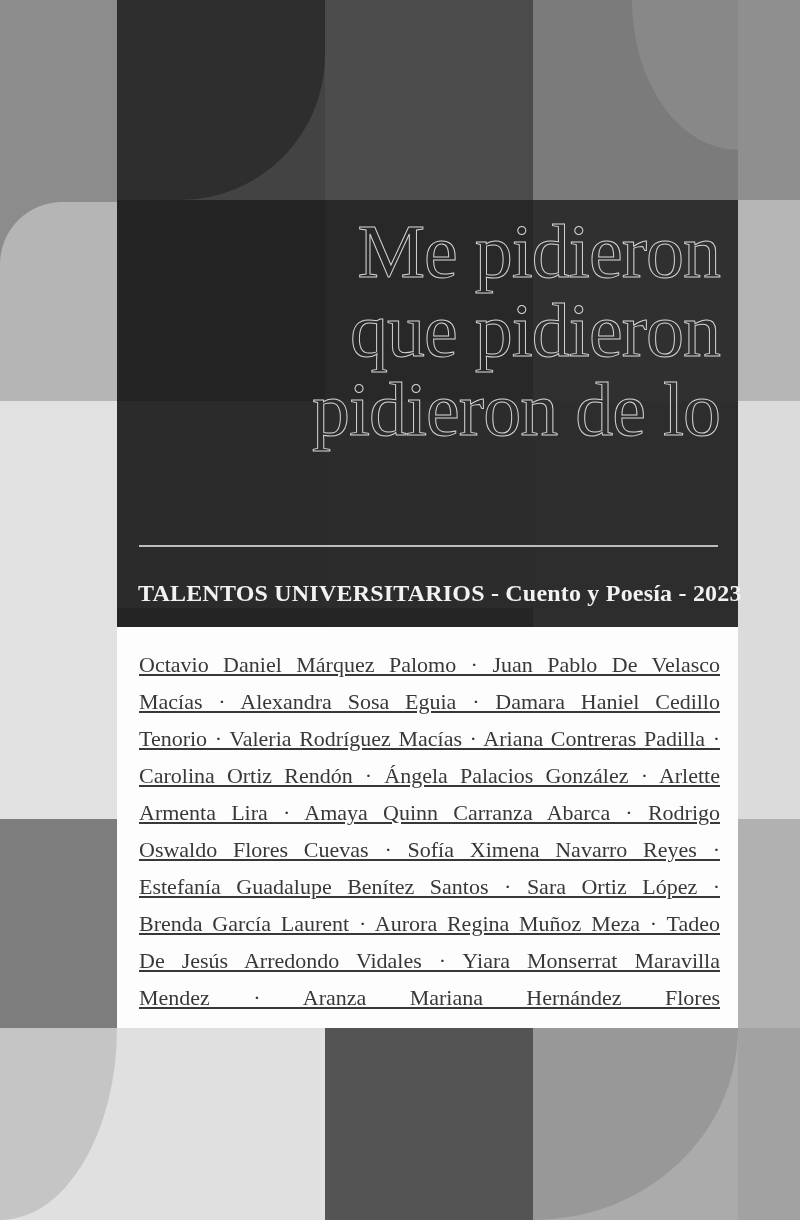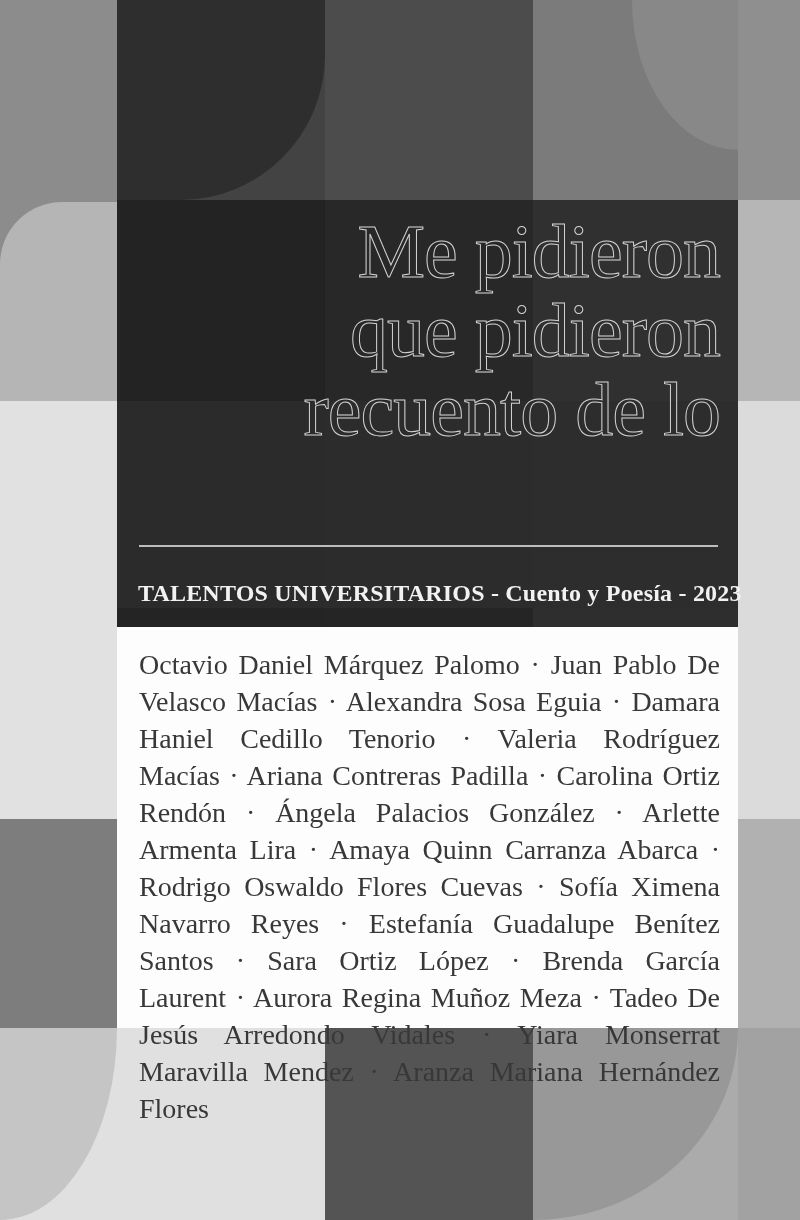--- a/index.html
+++ b/index.html
@@ -28,23 +28,23 @@
             font-family:"Liberation Serif", serif;
             font-size:24px;font-weight:700;color:#f2f2f2;
             letter-spacing:0.2px;white-space:nowrap;
             text-align:justify;text-align-last:justify;}
 
   
   .panel-light{position:absolute;left:117px;top:627px;width:621px;height:401px;
                background:#fdfdfd;}
   .authors{margin:0;padding:19px 18px 0 22px;
            font-family:"Liberation Serif", serif;
-           font-size:28px;line-height:37px;color:#383838;
+           font-size:22px;line-height:37px;color:#383838;
            word-spacing:2px;
-           text-align:justify;text-align-last:justify;}
+           text-align:justify;text-align-last:justify;text-decoration:underline;}
 </style>
 </head>
 <body>
 
 <div class="cover">
 
   <div class="cell" style="left:0;top:0;width:117px;height:200px;background:#8c8c8c"></div>
   <div class="cell" style="left:117px;top:0;width:208px;height:200px;background:#434343">
     <i class="shape" style="left:0;top:0;width:208px;height:200px;background:#2e2e2e;border-bottom-right-radius:145px;"></i>
   </div>
@@ -87,21 +87,21 @@
   <div class="cell" style="left:325px;top:1028px;width:208px;height:192px;background:#545454"></div>
   <div class="cell" style="left:533px;top:1028px;width:205px;height:192px;background:#ababab">
     <i class="shape" style="left:0;top:0;width:205px;height:192px;background:#989898;border-bottom-right-radius:100%;"></i>
   </div>
   <div class="cell" style="left:738px;top:1028px;width:62px;height:192px;background:#a2a2a2"></div>
 
   <div class="panel-dark">
     <div class="title">
       <span class="tline">Me pidieron</span>
       <span class="tline">que pidieron</span>
-      <span class="tline">recuento de lo</span>
+      <span class="tline">pidieron de lo</span>
     </div>
     <div class="underline"></div>
     <div class="subtitle">TALENTOS UNIVERSITARIOS - Cuento y Poesía - 2023</div>
   </div>
 
   <div class="panel-light">
     <p class="authors">Octavio Daniel Márquez Palomo · Juan Pablo De Velasco Macías · Alexandra Sosa Eguia · Damara Haniel Cedillo Tenorio · Valeria Rodríguez Macías · Ariana Contreras Padilla · Carolina Ortiz Rendón · Ángela Palacios González · Arlette Armenta Lira · Amaya Quinn Carranza Abarca · Rodrigo Oswaldo Flores Cuevas · Sofía Ximena Navarro Reyes · Estefanía Guadalupe Benítez Santos · Sara Ortiz López · Brenda García Laurent · Aurora Regina Muñoz Meza · Tadeo De Jesús Arredondo Vidales · Yiara Monserrat Maravilla Mendez · Aranza Mariana Hernández Flores</p>
   </div>
 
 </div>

